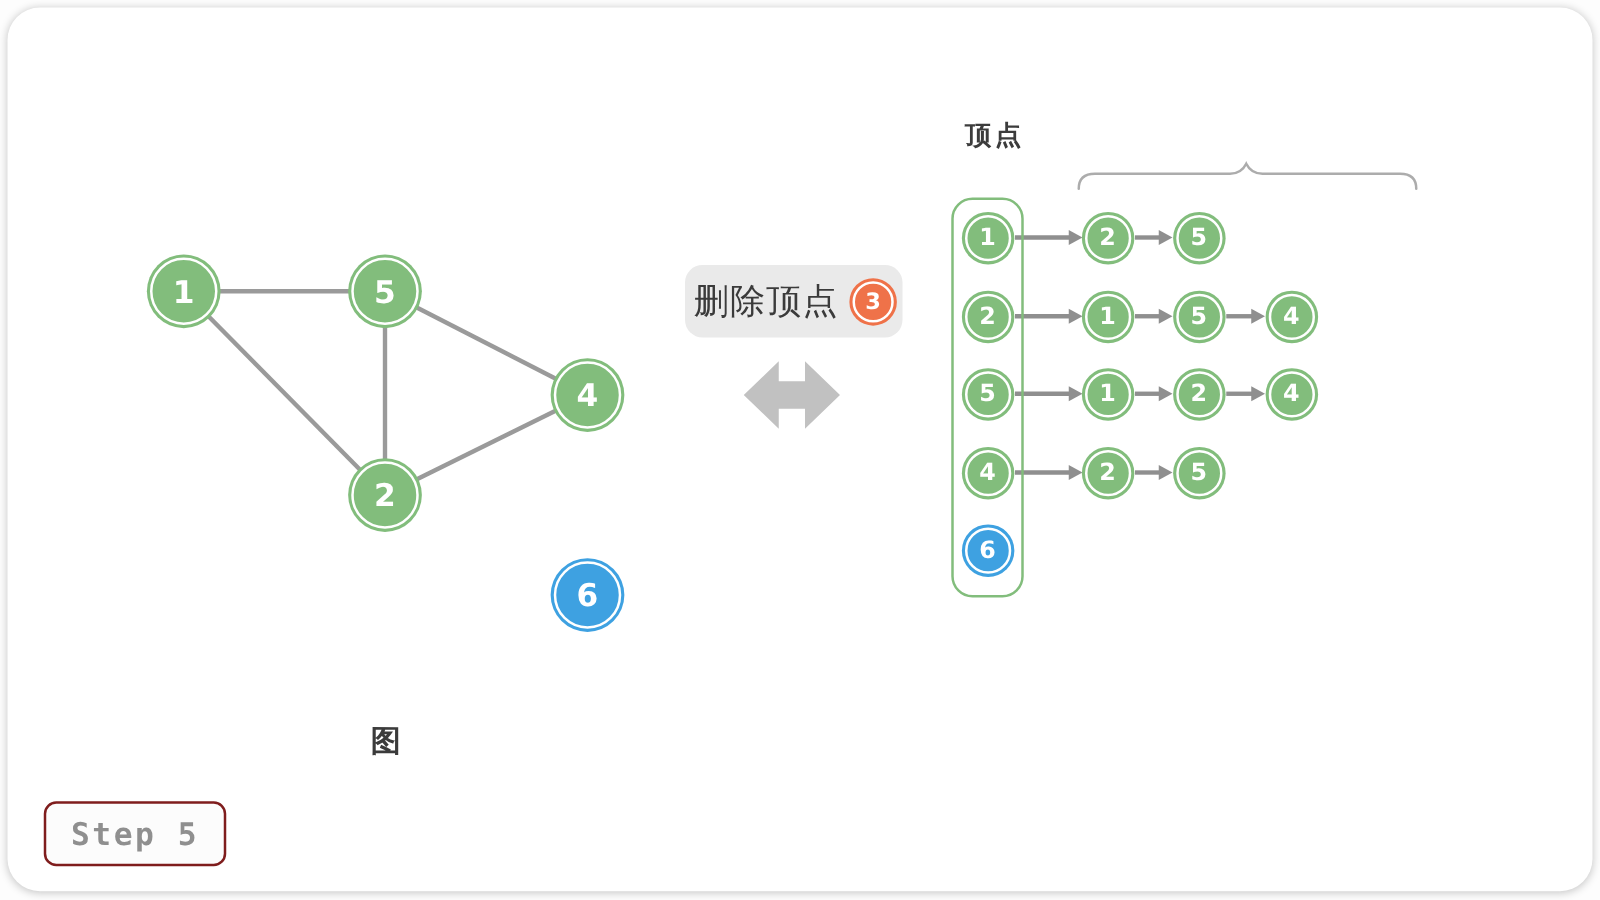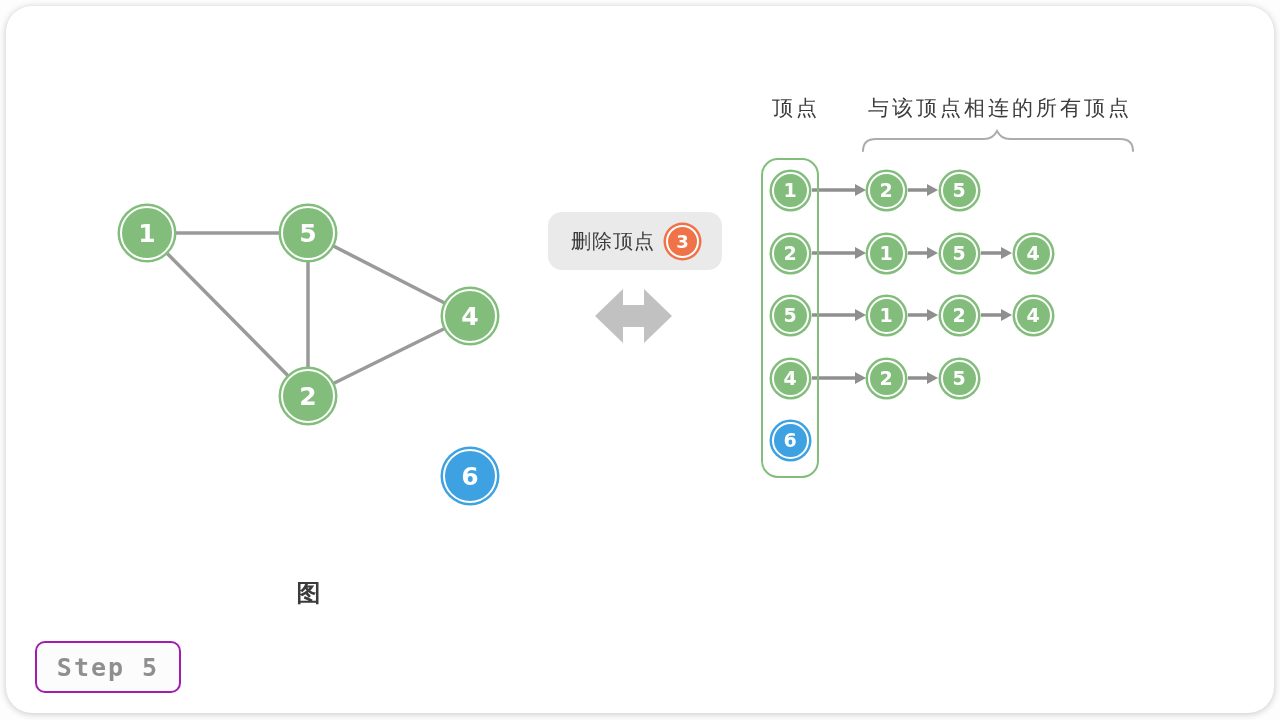--- a/index.html
+++ b/index.html
@@ -24,44 +24,44 @@
   .node--orange{ background:#EF7249; box-shadow:0 0 0 2.5px #EF7249; }
   .node--lg { width:50px; height:50px; font-size:25px; }
   .node--sm { width:33px; height:33px; font-size:19px; }
   .node--xs { position:static; width:29px; height:29px; font-size:18px; flex:0 0 auto; }
 
   .op-box {
     position:absolute; left:548px; top:212px; width:174px; height:58px;
     background:#EAEAEA; border-radius:14px; box-sizing:border-box;
     display:flex; align-items:center; justify-content:center; gap:11px;
   }
-  .op-box .op-label { color:#3B3B3B; font-size:20px; font-weight:500; letter-spacing:1px; }
+  .op-box .op-label { color:#3B3B3B; font-size:28px; font-weight:500; letter-spacing:1px; }
 
   .col-header {
-    position:absolute; top:94px; color:#3C3C3C; font-size:21px; font-weight:400;
+    position:absolute; top:94px; color:#3C3C3C; font-size:21px; font-weight:700;
     letter-spacing:3px; text-align:center;
   }
   .header-vertex   { left:756px; width:80px; }
   .header-neighbors{ left:864px; width:272px; }
 
   .vertex-frame {
     position:absolute; left:761px; top:158px; width:58px; height:320px;
     box-sizing:border-box; border:2px solid #82BD7C; border-radius:17px;
   }
 
   .caption {
     position:absolute; top:577px; color:#3B3B3B; font-size:24px; font-weight:bold;
     letter-spacing:5px; text-align:center;
   }
   .caption-graph { left:279px; width:64px; }
   .caption-adj   { left:932px; width:136px; }
 
   .step-badge {
     position:absolute; left:35px; top:641px; width:146px; height:52px;
-    box-sizing:border-box; background:#fcfcfc; border:2px solid #a21caf; border-radius:10px;
+    box-sizing:border-box; background:#fcfcfc; border:2px solid #7f1d1d; border-radius:10px;
     display:flex; align-items:center; justify-content:center;
     color:#8F8F8F; font-family:"DejaVu Sans Mono","Liberation Mono",monospace;
     font-size:25px; font-weight:bold; letter-spacing:2px;
   }
 </style>
 </head>
 <body>
 
 <div class="page">
   <div class="card"></div>
@@ -125,21 +125,20 @@
     </div>
 
   <div class="op-box">
     <span class="op-label">删除顶点</span>
     <span class="node node--orange node--xs">
       <span>3</span>
     </span>
   </div>
 
   <div class="col-header header-vertex">顶点</div>
-  <div class="col-header header-neighbors">与该顶点相连的所有顶点</div>
   <div class="vertex-frame"></div>
 
   <div class="node node--green node--sm" style="left:771.5px; top:171.5px;">
       <span>1</span>
     </div>
   <div class="node node--green node--sm" style="left:771.5px; top:234.5px;">
       <span>2</span>
     </div>
   <div class="node node--green node--sm" style="left:771.5px; top:296.5px;">
       <span>5</span>

